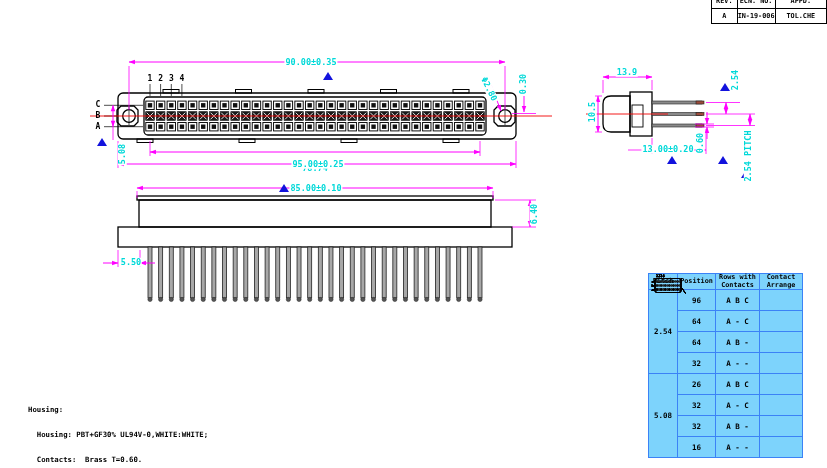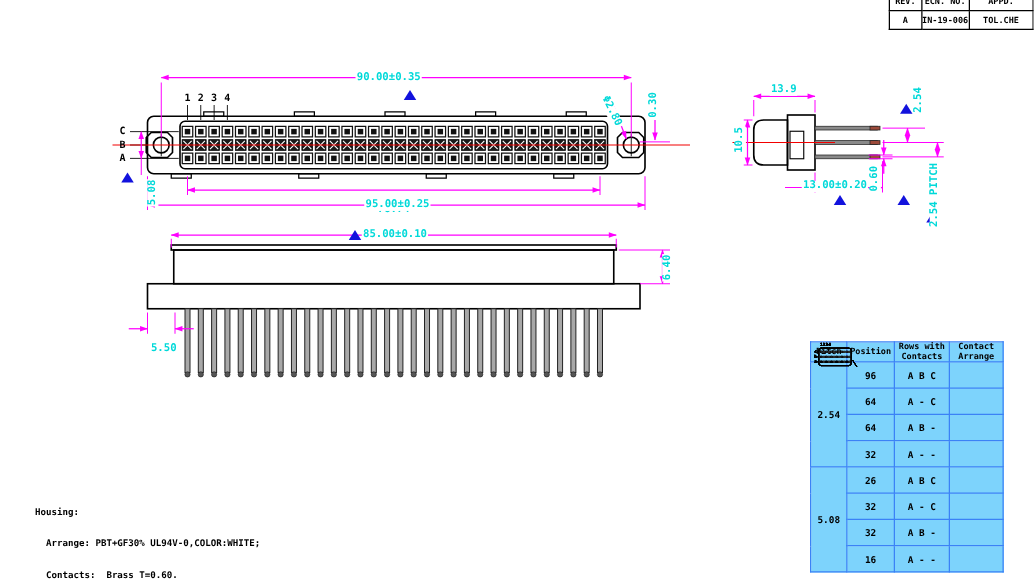--- a/index.html
+++ b/index.html
@@ -438,21 +438,21 @@
 
   <div class="lbl" style="left:311px;top:62px">90.00±0.35</div>
   <div class="lbl v" style="left:122px;top:154px">5.08</div>
   <div class="lbl" style="left:315px;top:168px">78.74</div>
   <div class="lbl" style="left:318px;top:164px">95.00±0.25</div>
   <div class="lbl dg" style="left:489px;top:89px">Φ2.80</div>
   <div class="lbl v" style="left:523px;top:84px">0.30</div>
 
   <div class="lbl" style="left:316px;top:188px">85.00±0.10</div>
   <div class="lbl v" style="left:534px;top:214px">6.40</div>
-  <div class="lbl" style="left:131px;top:279px">5.50</div>
+  <div class="lbl" style="left:131px;top:262px">5.50</div>
 
   <div class="lbl" style="left:627px;top:72px">13.9</div>
   <div class="lbl v" style="left:592px;top:112px">10.5</div>
   <div class="lbl v" style="left:735px;top:80px">2.54</div>
   <div class="lbl" style="left:668px;top:149px">13.00±0.20</div>
   <div class="lbl v" style="left:700px;top:143px">0.60</div>
   <div class="lbl v" style="left:748px;top:156px">2.54 PITCH</div>
 
   <span class="pn" style="left:150px;top:79px">1</span>
   <span class="pn" style="left:160.6px;top:79px">2</span>
@@ -969,21 +969,21 @@
               <path d="M29.849999999999998,15.5 H31.249999999999996 M30.549999999999997,14.8 V16.2" stroke="#333" stroke-width="0.35" fill="none"></path>
               <line x1="33" y1="14" x2="36.5" y2="19.5" stroke="#000" stroke-width="0.7"></line>
             </svg>
           </td>
         </tr>
       </tbody>
   </table>
 
   <div id="notes">
     <div>Housing:</div>
-    <div>  Arrange: PBT+GF30% UL94V-0,COLOR:WHITE;</div>
+    <div>  Housing: PBT+GF30% UL94V-0,WHITE:WHITE;</div>
     <div>  Contacts:  Brass T=0.60.</div>
     
     
     
     
     
   </div>
 
 </div>
 

